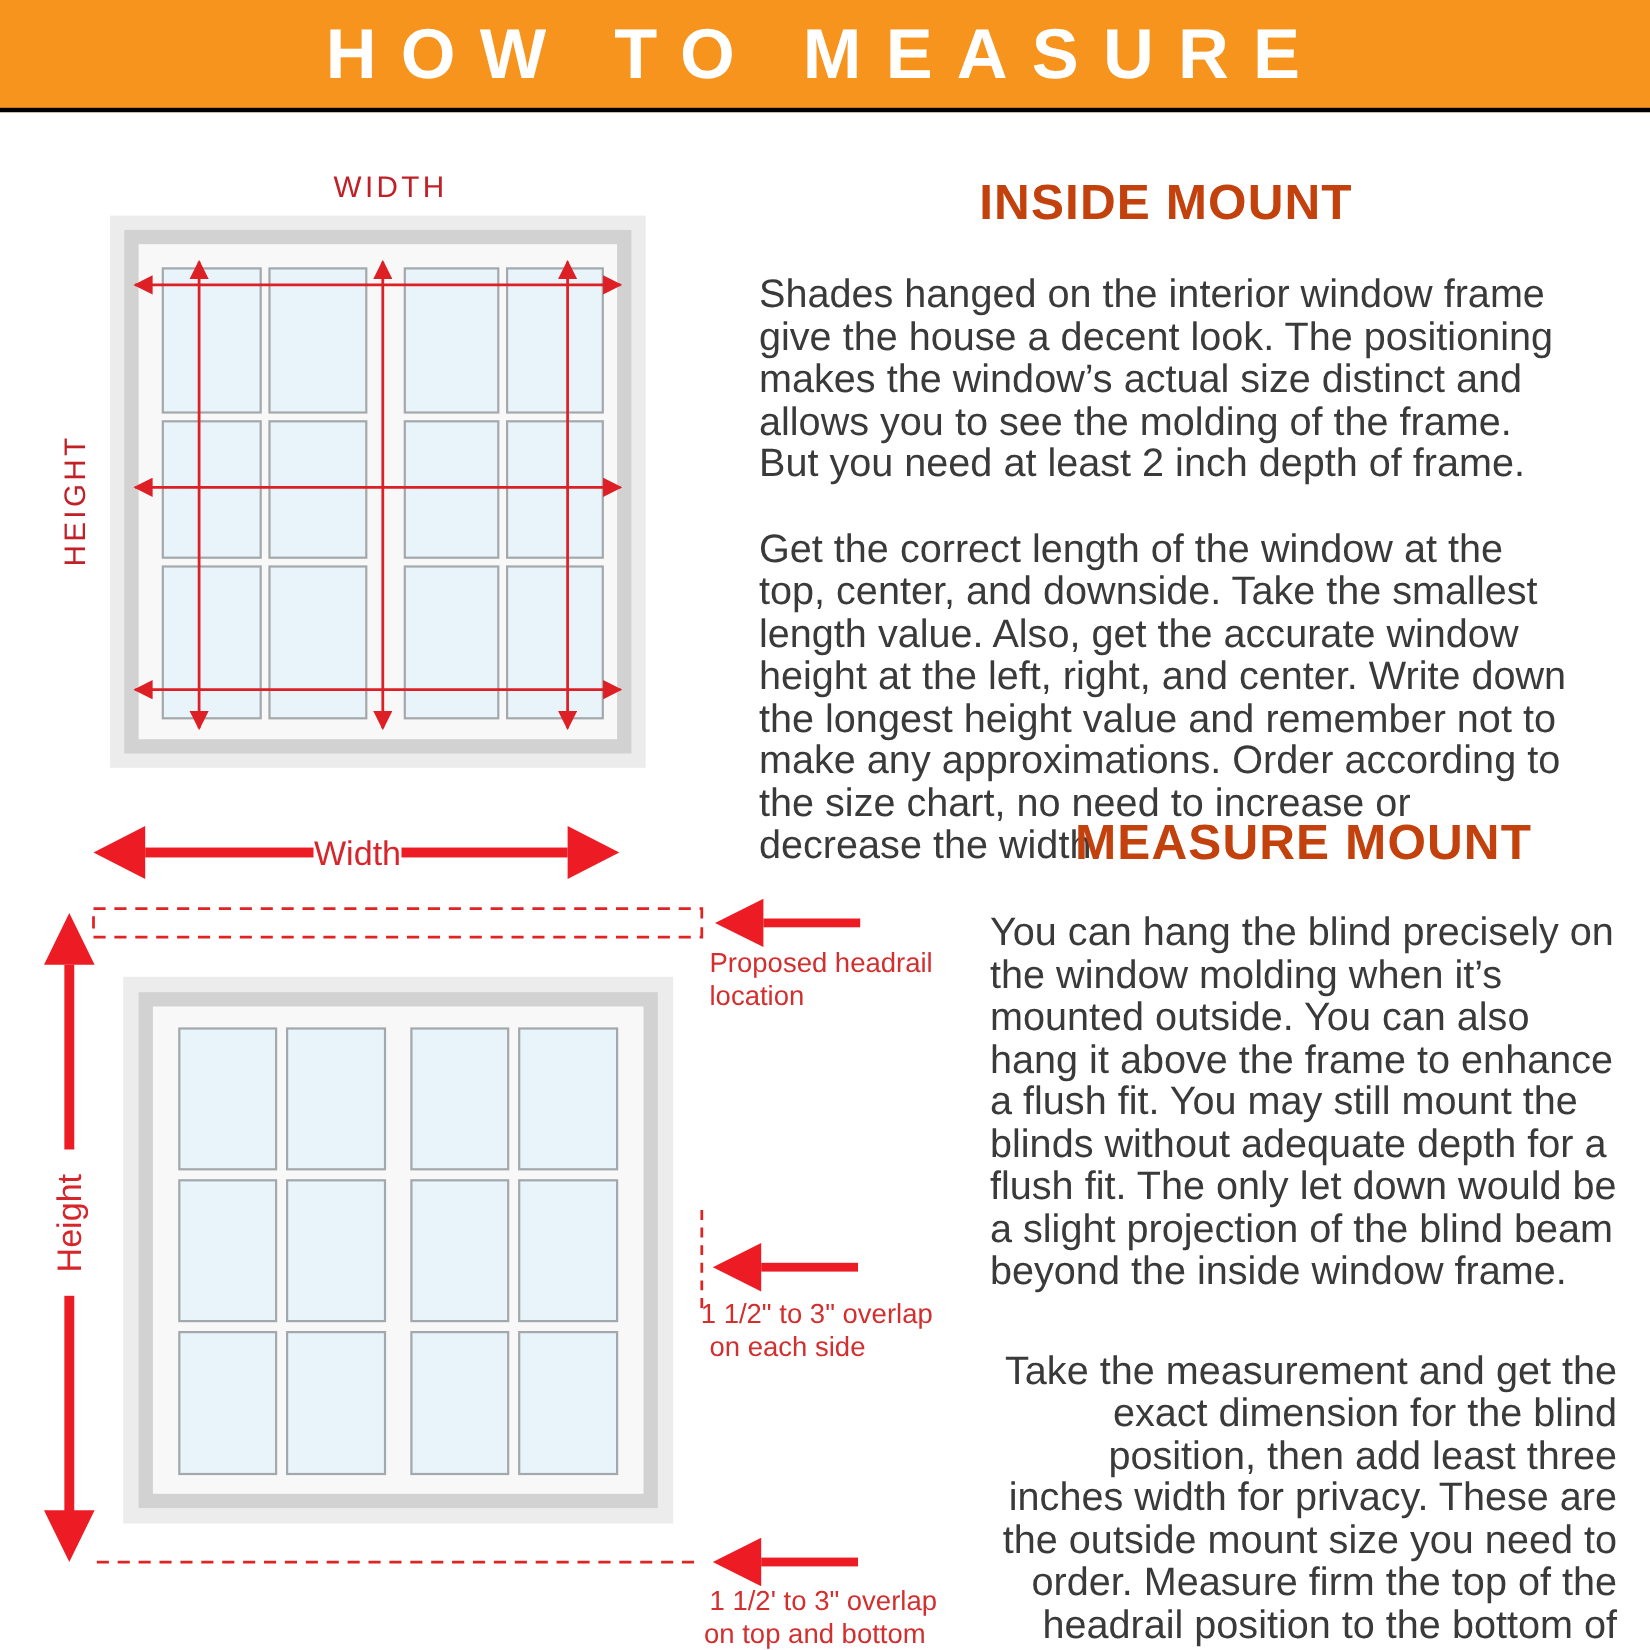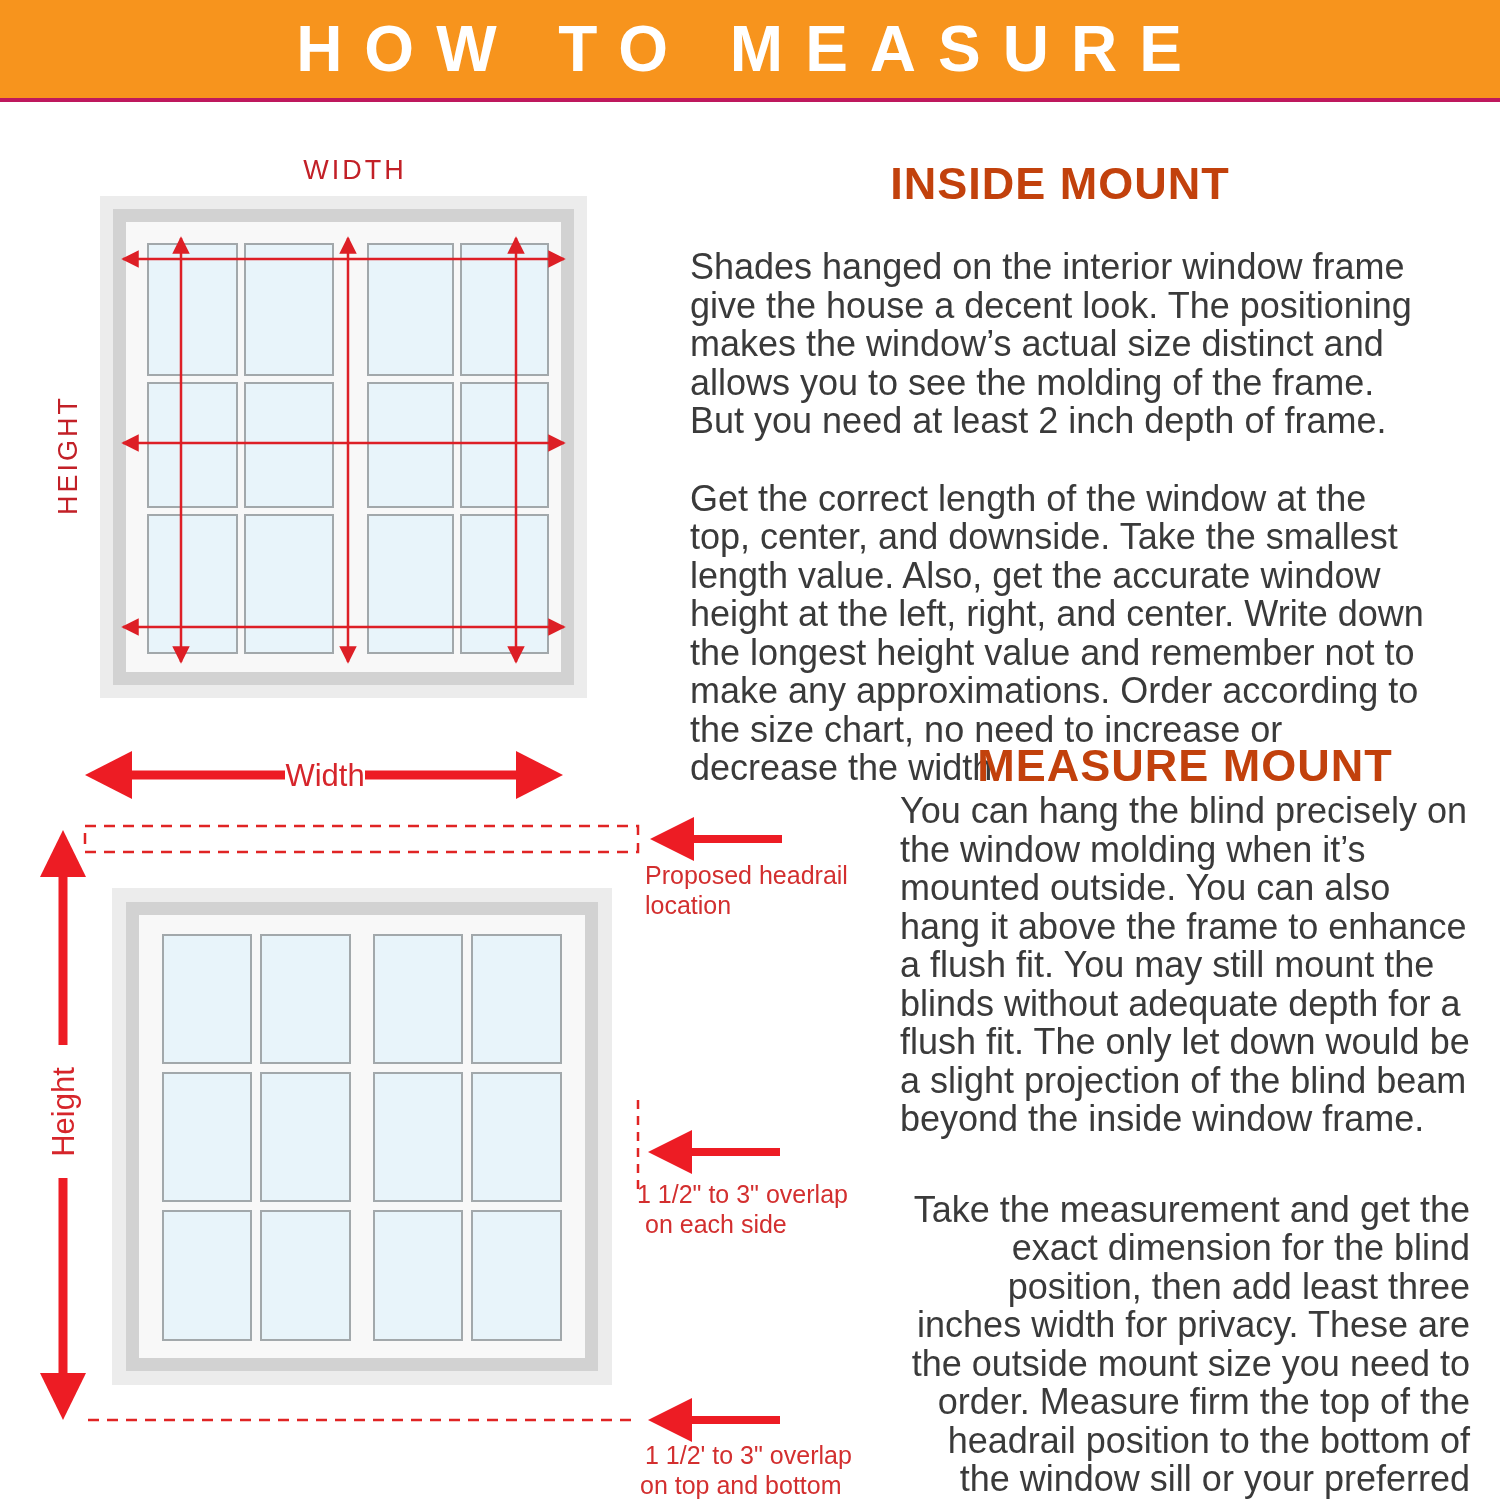--- a/index.html
+++ b/index.html
@@ -3,41 +3,41 @@
 <meta charset="utf-8">
 <style>
   html,body{margin:0;padding:0;background:#ffffff;}
   .page{
     position:relative;width:1500px;height:1500px;overflow:hidden;
     font-family:"Liberation Sans", sans-serif;background:#ffffff;
   }
   
   .banner{
     position:absolute;left:0;top:0;width:1500px;height:98px;
-    background:#f7941d;border-bottom:4px solid #be185d;
+    background:#f7941d;border-bottom:4px solid #000000;
     display:flex;align-items:center;justify-content:center;
   }
   .banner h1{
     margin:0;color:#ffffff;font-size:64px;font-weight:bold;
     letter-spacing:22px;white-space:nowrap;
   }
   
   .section{position:absolute;color:#3a3a3a;}
   .section h2{
     margin:0;text-align:center;color:#c2410c;font-weight:bold;
     font-size:45px;letter-spacing:1px;
   }
   .section p{
     margin:0;font-size:36px;line-height:38.5px;color:#3a3a3a;text-align:left;
   }
   #inside-section{left:690px;top:158px;width:740px;}
   #inside-section p.p1{margin-top:38px;}
   #inside-section p.p2{margin-top:39px;}
   #outside-section{left:900px;top:740px;width:570px;}
-  #outside-section p.p1{}
+  #outside-section p.p1{margin-top:36px;}
   #outside-section p.p2{margin-top:52px;text-align:right;}
   
   svg{position:absolute;left:0;overflow:visible;}
   #svg-inside{top:130px;}
   #svg-outside{top:740px;}
   .frame-outer{fill:#ececec;}
   .frame-band{fill:#d2d2d2;}
   .frame-sash{fill:#f8f8f8;}
   .pane{fill:#e8f4fa;stroke:#a2a8ab;stroke-width:2;}
   .thinline{stroke:#dd1f26;stroke-width:2.5;fill:none;}

